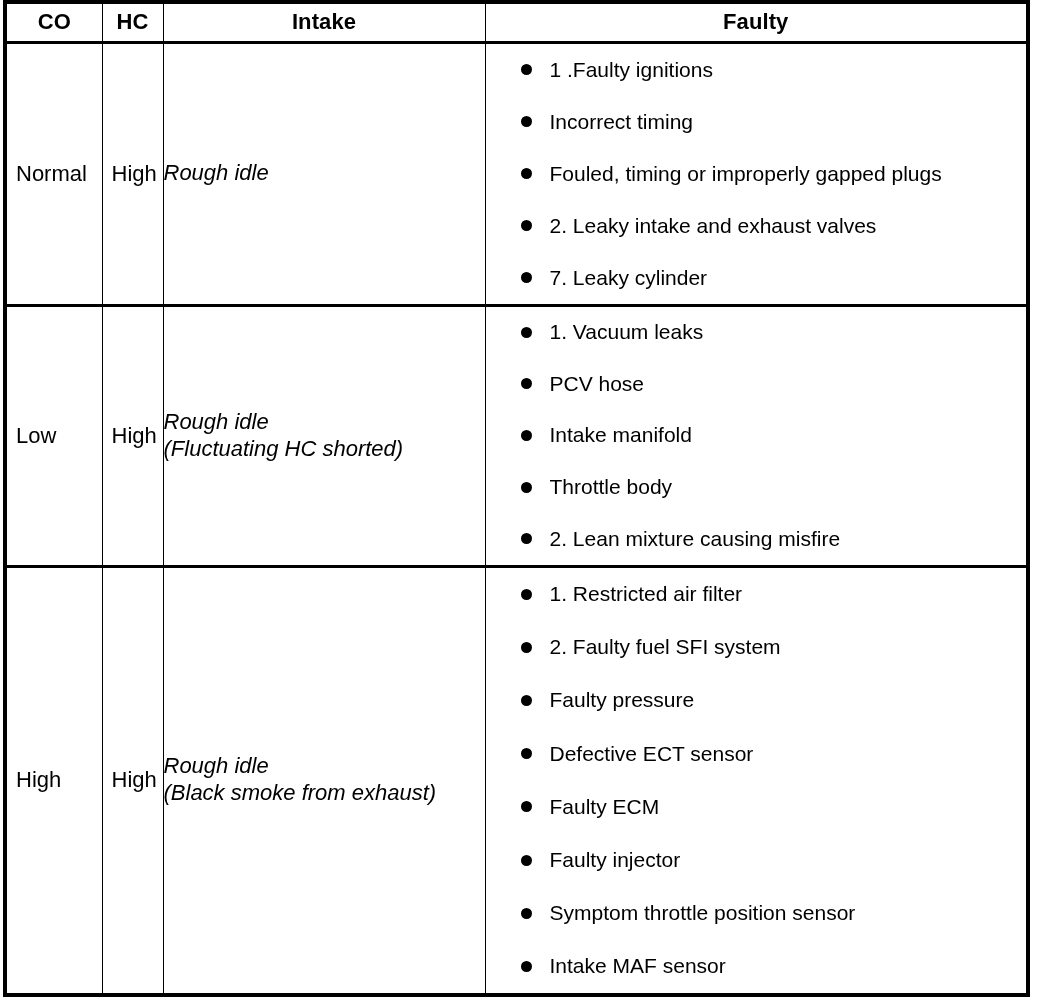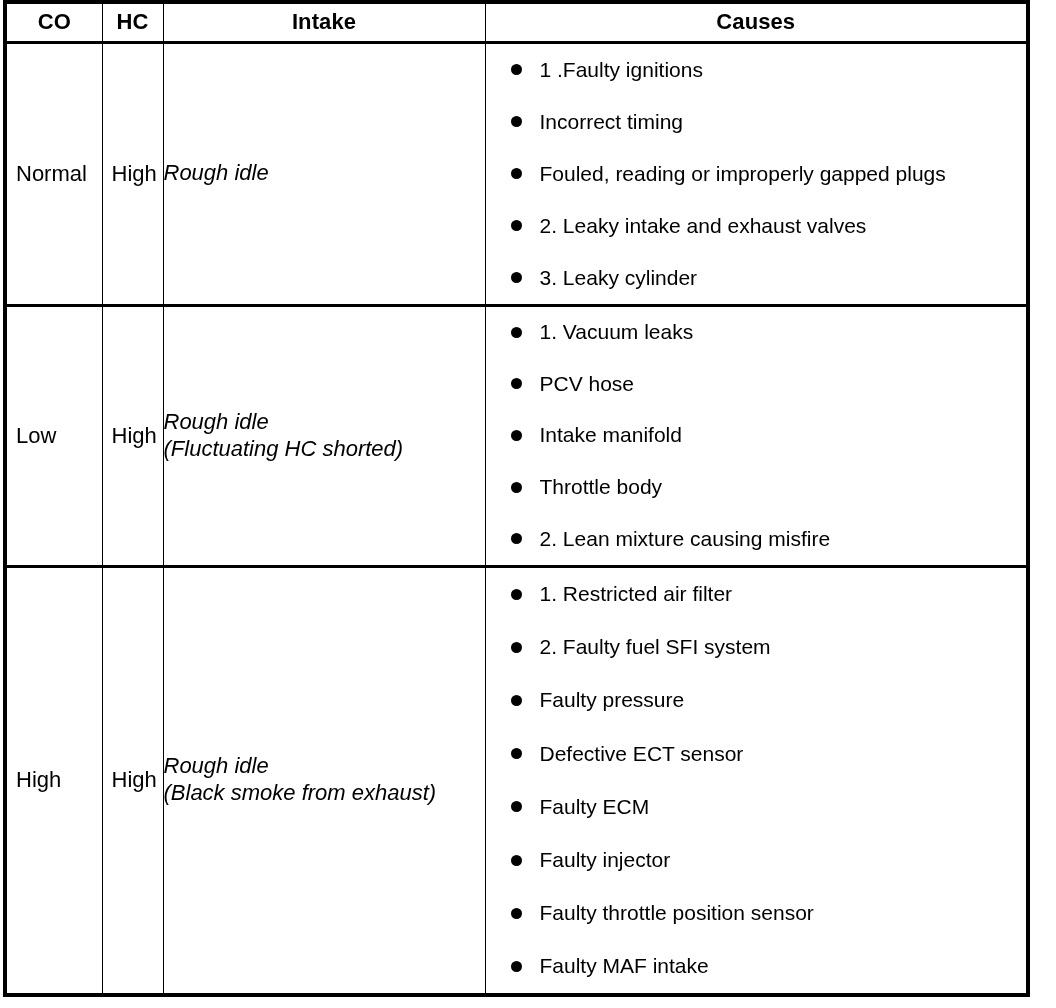--- a/index.html
+++ b/index.html
@@ -75,21 +75,21 @@
 
   .symptom-block { line-height: 1.22; }
   .symptom-line  { white-space: nowrap; font-style: italic; }
 
   td.causes {
     padding: 0;
     vertical-align: top;
   }
   ul.causes-list {
     list-style: none;
-    margin: 0;
+    margin: 10px;
     padding: 0;
     width: 100%;
     height: 100%;
     display: flex;
     flex-direction: column;
     justify-content: space-around;
   }
   ul.causes-list > li {
     display: flex;
     align-items: center;
@@ -127,21 +127,21 @@
       <col class="c-hc">
       <col class="c-symptom">
       <col class="c-causes">
     </colgroup>
 
     <thead>
       <tr>
         <th class="hdr frame-top frame-left rule-thick">CO</th>
         <th class="hdr frame-top rule-thick">HC</th>
         <th class="hdr frame-top rule-thick">Intake</th>
-        <th class="hdr frame-top frame-right rule-thick">Causes</th>
+        <th class="hdr frame-top frame-right rule-thick">Faulty</th>
       </tr>
     </thead>
 
     <tbody>
 
       <tr class="row-1">
         <td class="cell co frame-left rule-thick">Normal</td>
         <td class="cell hc rule-thick">High</td>
         <td class="cell symptom rule-thick">
           <div class="symptom-block">
@@ -153,29 +153,29 @@
             <li>
               <span class="bullet"></span>
               <span class="cause-text">1 .Faulty ignitions</span>
             </li>
             <li>
               <span class="bullet"></span>
               <span class="cause-text">Incorrect timing</span>
             </li>
             <li>
               <span class="bullet"></span>
-              <span class="cause-text">Fouled, reading or improperly gapped plugs</span>
+              <span class="cause-text">Fouled, timing or improperly gapped plugs</span>
             </li>
             <li>
               <span class="bullet"></span>
               <span class="cause-text">2. Leaky intake and exhaust valves</span>
             </li>
             <li>
               <span class="bullet"></span>
-              <span class="cause-text">3. Leaky cylinder</span>
+              <span class="cause-text">7. Leaky cylinder</span>
             </li>
           </ul>
         </td>
       </tr>
 
       <tr class="row-2">
         <td class="cell co frame-left rule-thick">Low</td>
         <td class="cell hc rule-thick">High</td>
         <td class="cell symptom rule-thick">
           <div class="symptom-block">
@@ -239,25 +239,25 @@
             <li>
               <span class="bullet"></span>
               <span class="cause-text">Faulty ECM</span>
             </li>
             <li>
               <span class="bullet"></span>
               <span class="cause-text">Faulty injector</span>
             </li>
             <li>
               <span class="bullet"></span>
-              <span class="cause-text">Faulty throttle position sensor</span>
-            </li>
-            <li>
-              <span class="bullet"></span>
-              <span class="cause-text">Faulty MAF intake</span>
+              <span class="cause-text">Symptom throttle position sensor</span>
+            </li>
+            <li>
+              <span class="bullet"></span>
+              <span class="cause-text">Intake MAF sensor</span>
             </li>
           </ul>
         </td>
       </tr>
 
     </tbody>
   </table>
 
 </div>
 

